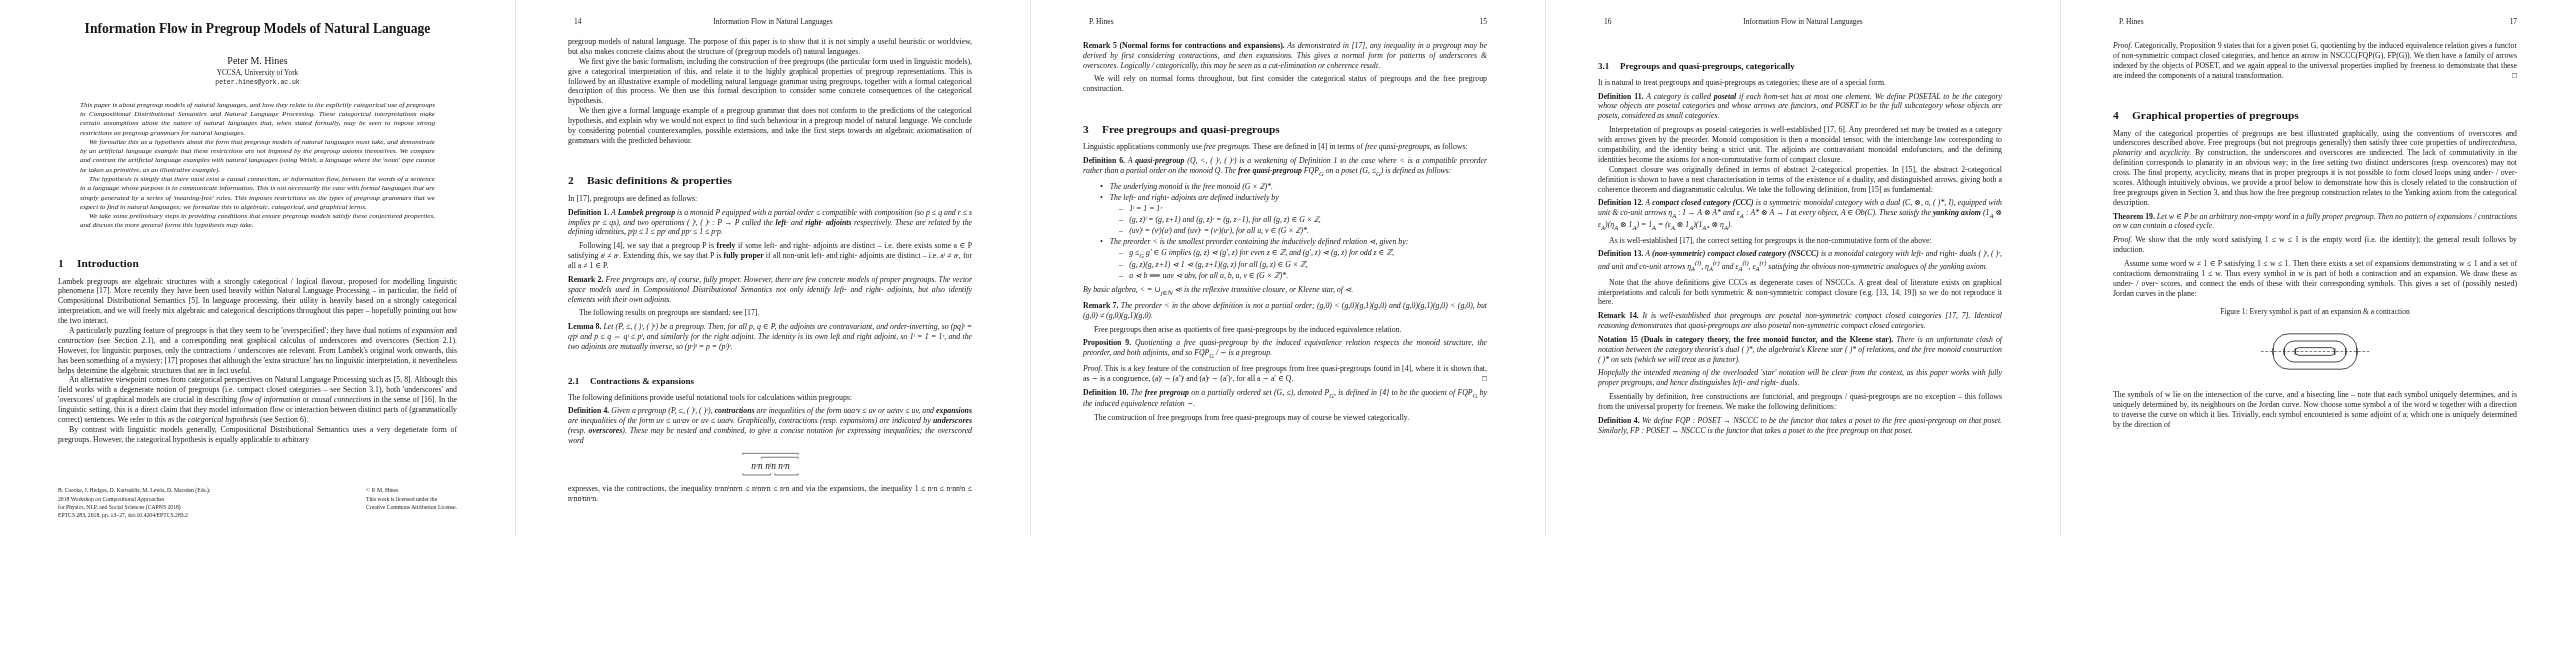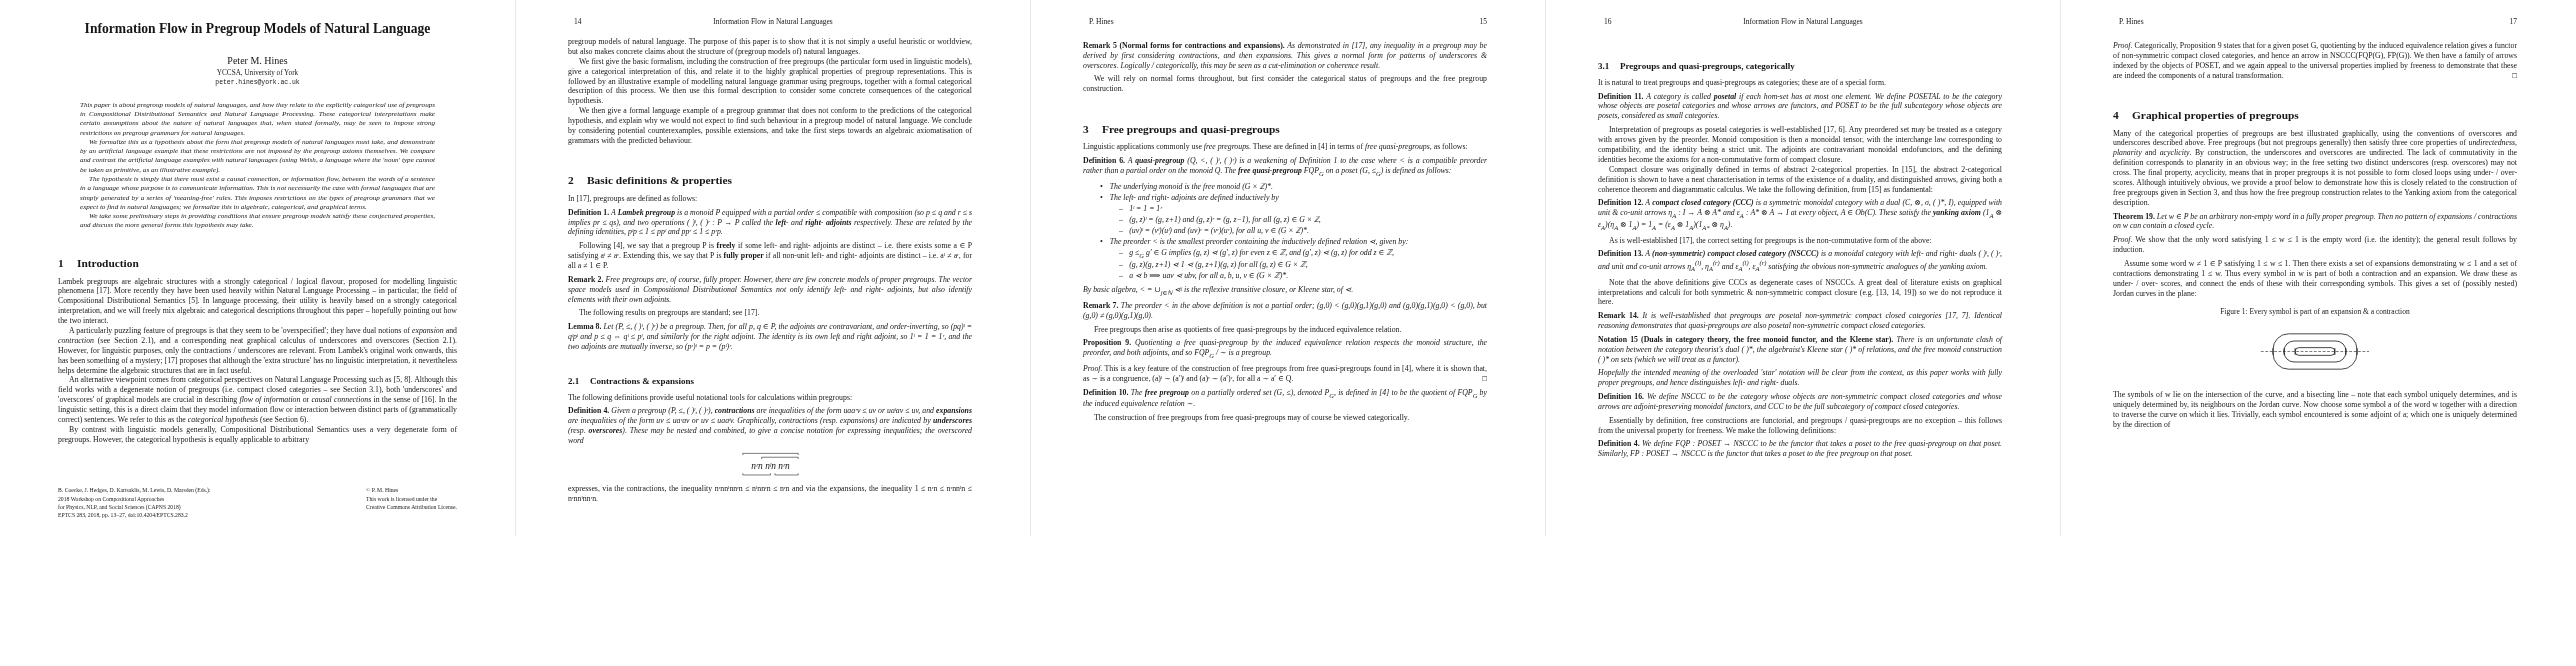--- a/index.html
+++ b/index.html
@@ -194,21 +194,20 @@
         <p class="para thm"><span class="lbl">Definition 11.</span> A category is called <b>posetal</b> if each hom-set has at most one element. We define POSETAL to be the category whose objects are posetal categories and whose arrows are functors, and POSET to be the full subcategory whose objects are posets, considered as small categories.</p>
         <p class="para ind">Interpretation of pregroups as posetal categories is well-established [17, 6]. Any preordered set may be treated as a category with arrows given by the preorder. Monoid composition is then a monoidal tensor, with the interchange law corresponding to compatibility, and the identity being a strict unit. The adjoints are contravariant monoidal endofunctors, and the defining identities become the axioms for a non-commutative form of compact closure.</p>
         <p class="para ind">Compact closure was originally defined in terms of abstract 2-categorical properties. In [15], the abstract 2-categorical definition is shown to have a neat characterisation in terms of the existence of a duality, and distinguished arrows, giving both a coherence theorem and diagrammatic calculus. We take the following definition, from [15] as fundamental:</p>
         <p class="para thm"><span class="lbl">Definition 12.</span> A <b>compact closed category (CCC)</b> is a symmetric monoidal category with a dual (C, ⊗, σ, ( )*, I), equipped with unit &amp; co-unit arrows η<sub>A</sub> : I → A ⊗ A* and ε<sub>A</sub> : A* ⊗ A → I at every object, A ∈ Ob(C). These satisfy the <b>yanking axiom</b> (1<sub>A</sub> ⊗ ε<sub>A</sub>)(η<sub>A</sub> ⊗ 1<sub>A</sub>) = 1<sub>A</sub> = (ε<sub>A</sub> ⊗ 1<sub>A</sub>)(1<sub>A*</sub> ⊗ η<sub>A</sub>).</p>
         <p class="para ind">As is well-established [17], the correct setting for pregroups is the non-commutative form of the above:</p>
         <p class="para thm"><span class="lbl">Definition 13.</span> A <b>(non-symmetric) compact closed category (NSCCC)</b> is a monoidal category with left- and right- duals ( )ˡ, ( )ʳ, and unit and co-unit arrows η<sub>A</sub><sup>(l)</sup>, η<sub>A</sub><sup>(r)</sup> and ε<sub>A</sub><sup>(l)</sup>, ε<sub>A</sub><sup>(r)</sup> satisfying the obvious non-symmetric analogues of the yanking axiom.</p>
         <p class="para ind">Note that the above definitions give CCCs as degenerate cases of NSCCCs. A great deal of literature exists on graphical interpretations and calculi for both symmetric &amp; non-symmetric compact closure (e.g. [13, 14, 19]) so we do not reproduce it here.</p>
         <p class="para thm"><span class="lbl">Remark 14.</span> It is well-established that pregroups are posetal non-symmetric compact closed categories [17, 7]. Identical reasoning demonstrates that quasi-pregroups are also posetal non-symmetric compact closed categories.</p>
         <p class="para thm"><span class="lbl">Notation 15 (Duals in category theory, the free monoid functor, and the Kleene star).</span> There is an unfortunate clash of notation between the category theorist's dual ( )*, the algebraist's Kleene star ( )* of relations, and the free monoid construction ( )* on sets (which we will treat as a functor).</p>
         <p class="para thm">Hopefully the intended meaning of the overloaded 'star' notation will be clear from the context, as this paper works with fully proper pregroups, and hence distinguishes left- and right- duals.</p>
-        <p class="para thm"><span class="lbl">Definition 16.</span> We define NSCCC to be the category whose objects are non-symmetric compact closed categories and whose arrows are adjoint-preserving monoidal functors, and CCC to be the full subcategory of compact closed categories.</p>
         <p class="para ind">Essentially by definition, free constructions are functorial, and pregroups / quasi-pregroups are no exception – this follows from the universal property for freeness. We make the following definitions:</p>
         <p class="para thm"><span class="lbl">Definition 4.</span> We define FQP : POSET → NSCCC to be the functor that takes a poset to the free quasi-pregroup on that poset. Similarly, FP : POSET → NSCCC is the functor that takes a poset to the free pregroup on that poset.</p>
       </div>
   </div>
 
   <div class="page">
     <div class="runhead">
       <span class="rh-left">P. Hines</span>
       <span class="rh-center"></span>
       <span class="rh-right">17</span>

